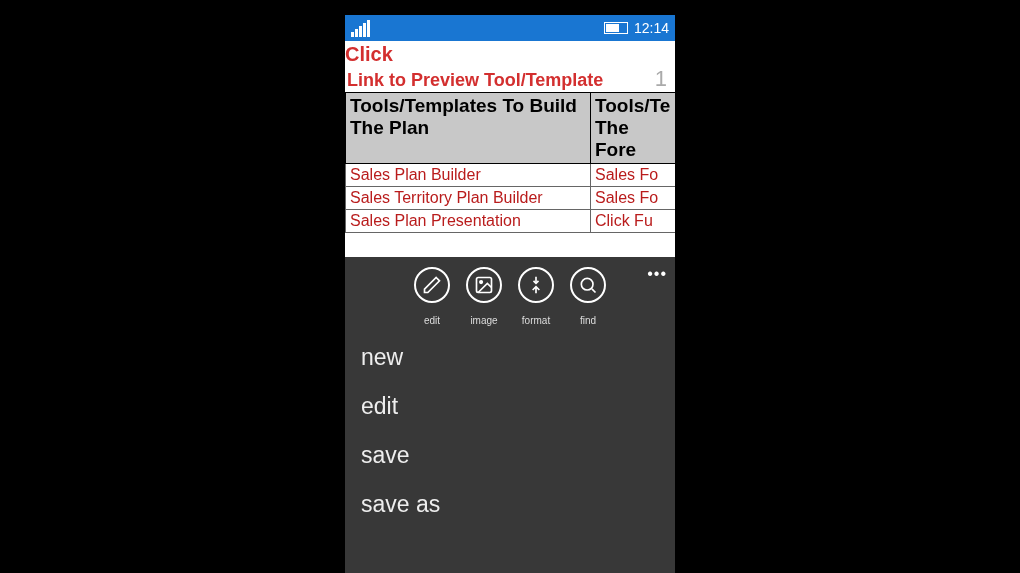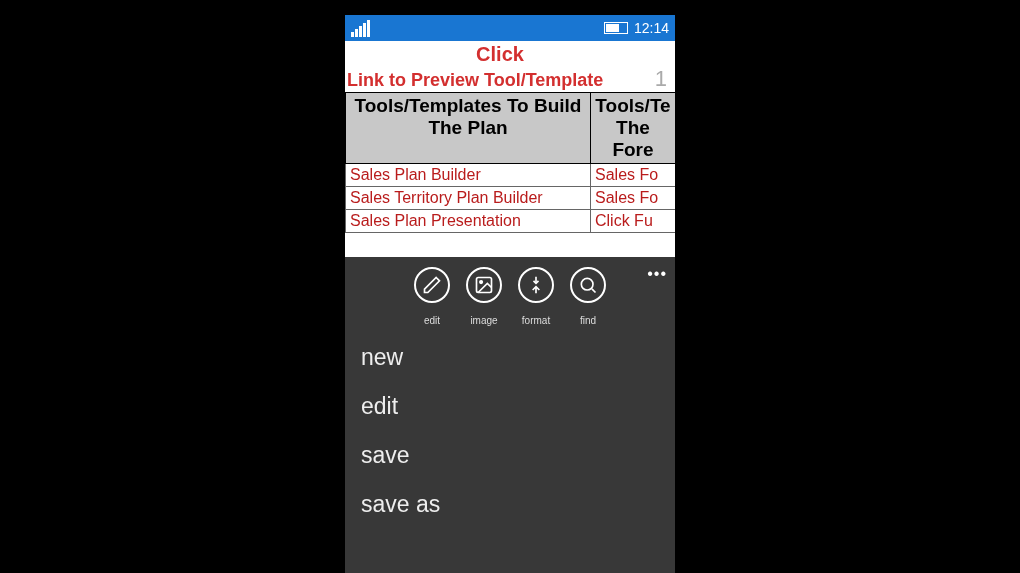--- a/index.html
+++ b/index.html
@@ -45,21 +45,21 @@
       border: 1px solid #fff;
       position: relative;
       display: flex;
     }
     .content {
       flex: 0 0 auto;
       background: #fff;
       overflow: hidden;
     }
     .click-label {
-      text-align: center;
+      text-align: left;
       color: #D32F2F;
       font-weight: bold;
       font-size: 20px;
       padding-right: 20px;
       padding-top: 2px;
     }
     .header-row {
       display: flex;
       align-items: baseline;
       padding: 0 2px;
@@ -76,21 +76,21 @@
       padding: 0 6px;
     }
     table {
       border-collapse: collapse;
       width: 100%;
       table-layout: fixed;
     }
     th {
       background: #c8c8c8;
       border: 1px solid #000;
-      text-align: center;
+      text-align: left;
       font-weight: bold;
       font-size: 19px;
       padding: 2px 4px;
       vertical-align: top;
     }
     td {
       border: 1px solid #666;
       font-size: 16px;
       padding: 2px 4px;
       vertical-align: top;

